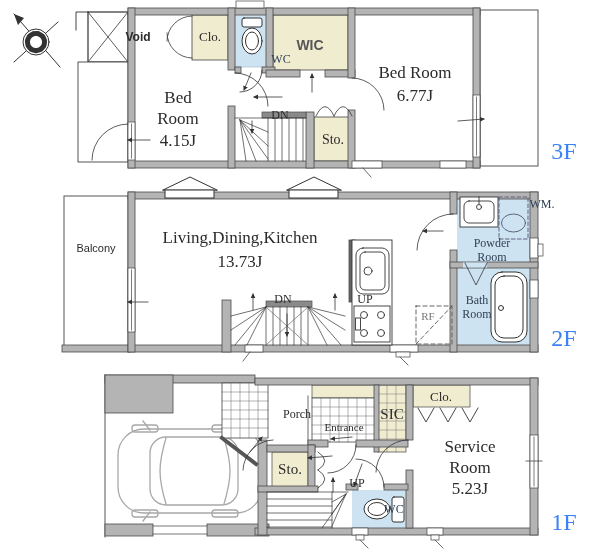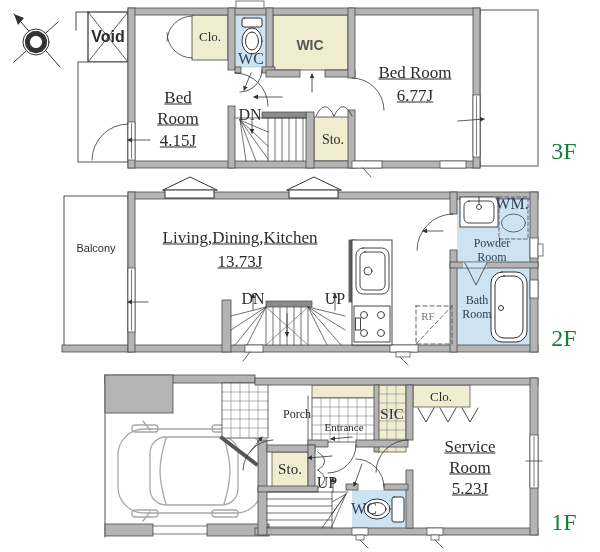--- a/index.html
+++ b/index.html
@@ -5,28 +5,28 @@
   html,body{margin:0;padding:0;background:#fff;}
   .stage{position:relative;width:600px;height:552px;background:#ffffff;overflow:hidden;
          font-family:"Liberation Serif",serif;}
   .stage svg{position:absolute;left:0;top:0;}
   .lb{position:absolute;transform:translate(-50%,-50%);white-space:nowrap;line-height:1;
       color:#2b2b2b;}
   .sans{font-family:"Liberation Sans",sans-serif;}
   .navy{color:#2e3f55;}
   .gray{color:#777;}
   .b{font-weight:bold;}
-  .s24{font-size:24px;color:#15803d;}
-  .s17{font-size:17px;text-decoration:underline;}
+  .s24{font-size:24px;color:#3b82f6;}
+  .s17{font-size:17px;}
   .s15{font-size:15px;}
   .s14{font-size:14px;}
   .s13{font-size:13px;}
   .s12{font-size:12px;}
   .s11{font-size:11px;}
-  .s10{font-size:16px;}
+  .s10{font-size:12px;margin-left:30px;}
 </style>
 </head>
 <body>
 
 <div class="stage">
 
 <svg width="600" height="552" viewBox="0 0 600 552">
   <defs>
     <marker id="ar" markerWidth="7" markerHeight="7" refX="5" refY="3" orient="auto">
       <path d="M0,0 L6,3 L0,6 z" fill="#333"></path>

